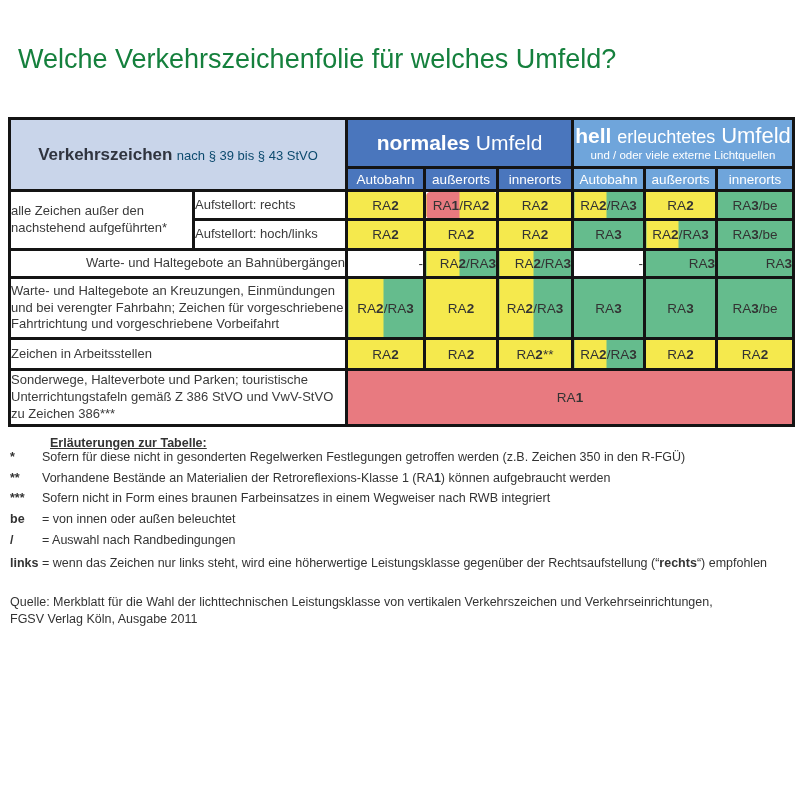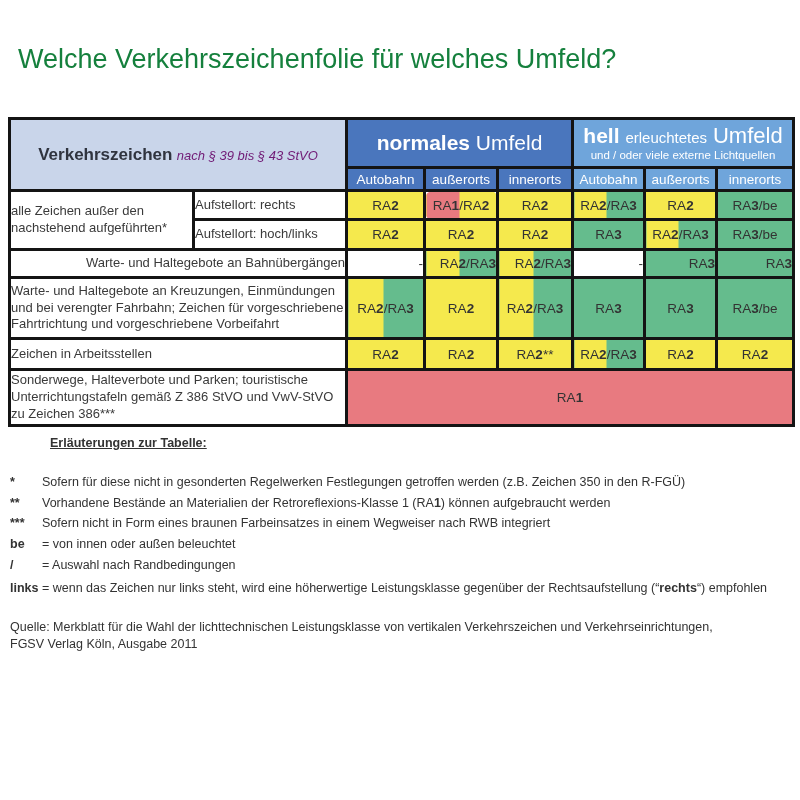--- a/index.html
+++ b/index.html
@@ -47,21 +47,21 @@
   tbody tr:nth-child(6) td{height:53px;}
 
   th.corner{
     background:#c9d5ea;
     color:#30343f;
     text-align:center;
     vertical-align:middle;
     font-weight:400;
   }
   .corner-big{font-weight:bold;font-size:17px;}
-  .corner-small{font-size:13px;color:#701a75;font-style:italic;}
+  .corner-small{font-size:13px;color:#0c4a6e;}
 
   th.env1{
     background:#4a76bd;
     color:#fff;
     text-align:center;
     vertical-align:middle;
     font-weight:400;
     font-size:21px;
   }
   .env-bold{font-weight:bold;}
@@ -69,21 +69,21 @@
   th.env2{
     background:#6fa5db;
     color:#fff;
     text-align:center;
     vertical-align:middle;
     font-weight:400;
     line-height:1.1;
   }
   .env2-line1{font-size:21px;}
   .env2-bold{font-weight:bold;font-size:21px;}
-  .env2-small{font-size:15px;}
+  .env2-small{font-size:18px;}
   .env2-big{font-size:22px;}
   .env2-sub{font-size:11.5px;margin-top:1px;}
 
   th.subhead{
     color:#fff;
     font-weight:400;
     font-size:13.5px;
     text-align:center;
     vertical-align:middle;
   }
@@ -111,21 +111,21 @@
   .bg-green{background:#65bc8d;}
   .bg-white{background:#ffffff;}
   .bg-red{background:#e87a80;}
   .bg-pink-yellow{background:linear-gradient(90deg,#e87a80 47%,#f5e94d 47%);border-radius:8px;}
   .bg-yellow-green{background:linear-gradient(90deg,#f5e94d 47%,#65bc8d 47%);}
 
   .notes{margin-top:9px;font-size:12.5px;color:#333;}
   .notes-title{
     font-weight:bold;
     text-decoration:underline;
-    margin-bottom:25px;
+    margin-bottom:0;
     font-size:12.5px;
     padding-left:42px;
   }
   .note-row{display:flex;margin:0 0 5px 2px;line-height:1.25;}
   .note-marker{width:32px;flex:none;font-weight:bold;}
   .note-text{flex:1;}
   .links-note{margin:8px 0 0 2px;line-height:1.25;}
   .source{margin:22px 0 2px 2px;font-size:12.5px;color:#333;line-height:1.4;}
 </style>
 </head>

